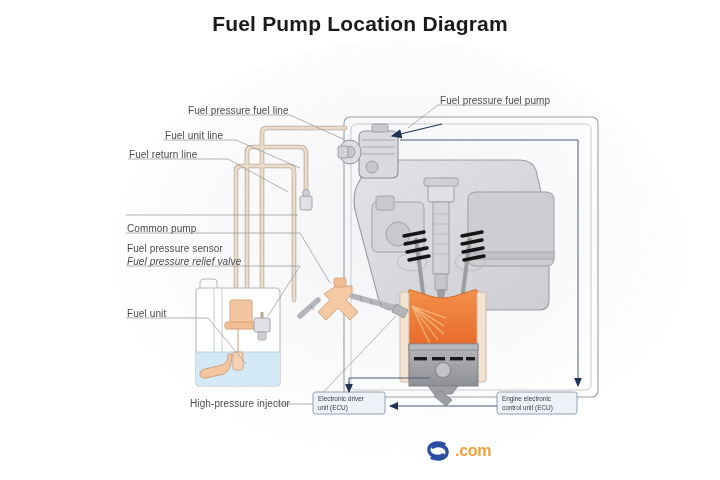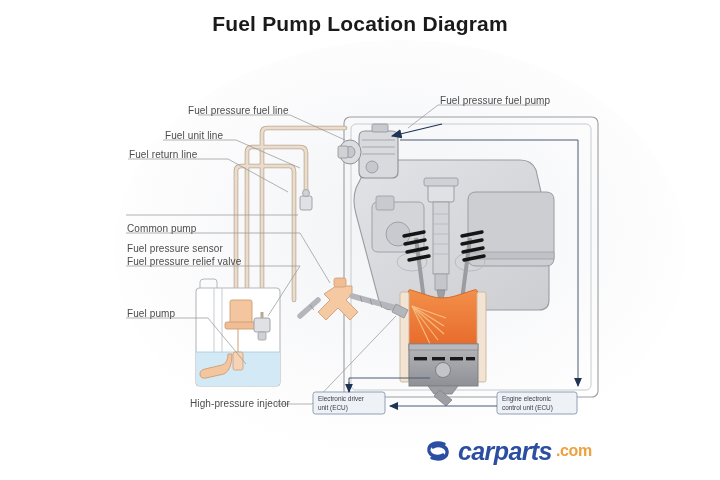--- a/index.html
+++ b/index.html
@@ -308,40 +308,39 @@
   <div class="lbl" style="left:188px;top:105px;">Fuel pressure fuel line</div>
 
   <div class="lbl" style="left:165px;top:130px;">Fuel unit line</div>
 
   <div class="lbl" style="left:129px;top:149px;">Fuel return line</div>
 
   <div class="lbl" style="left:127px;top:205px;margin-top:38px;">Fuel pressure sensor</div>
 
   <div class="lbl" style="left:127px;top:223px;">Common pump</div>
 
-  <div class="lbl" style="left:127px;top:256px;">Fuel pressure relief valve</div>
-
-  <div class="lbl" style="left:127px;top:308px;">Fuel pump</div>
+  <div class="lbl" style="left:127px;top:256px;font-style:italic;">Fuel pressure relief valve</div>
+
+  <div class="lbl" style="left:127px;top:308px;">Fuel unit</div>
 
   <div class="lbl" style="left:190px;top:398px;">High-pressure injector</div>
 
   <div class="lbl" style="left:440px;top:95px;">Fuel pressure fuel pump</div>
 
   <div class="boxlbl" style="left:318px;top:395px;">
     <div>Electronic driver</div>
     <div>unit (ECU)</div>
   </div>
 
   <div class="boxlbl" style="left:502px;top:395px;">
     <div>Engine electronic</div>
     <div>control unit (ECU)</div>
   </div>
 
   <div id="logo">
     <svg width="26" height="24" viewBox="0 0 26 24">
       <path d="M19,5 C10,2 3,6 4,12 C5,17 12,19 18,16" fill="none" stroke="#2b4ea2" stroke-width="3.4" stroke-linecap="round"></path>
       <path d="M7,19 C16,22 23,18 22,12 C21,7 14,5 8,8" fill="none" stroke="#2b4ea2" stroke-width="3.4" stroke-linecap="round"></path>
     </svg>
-    <span class="word">carparts</span>
     <span class="dotcom">.com</span>
   </div>
 
 </div>
 
 </body></html>

